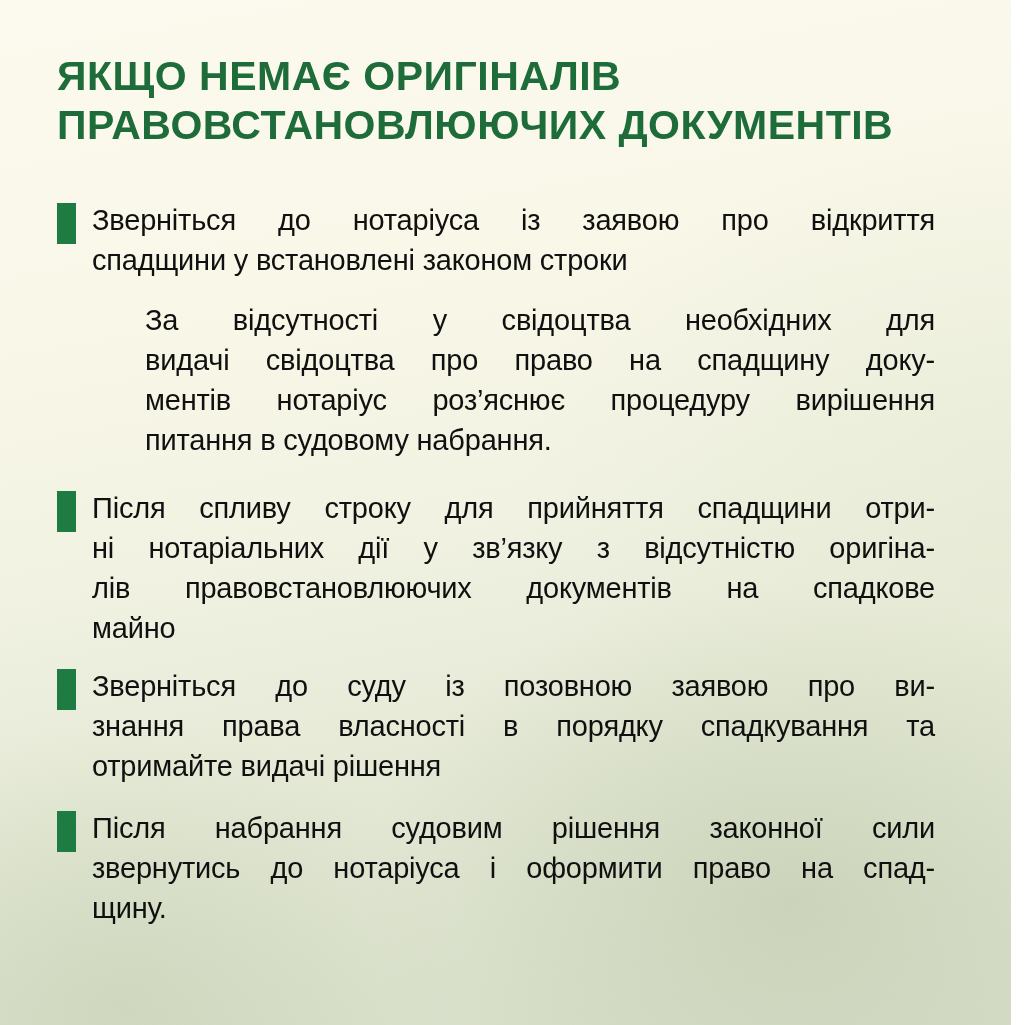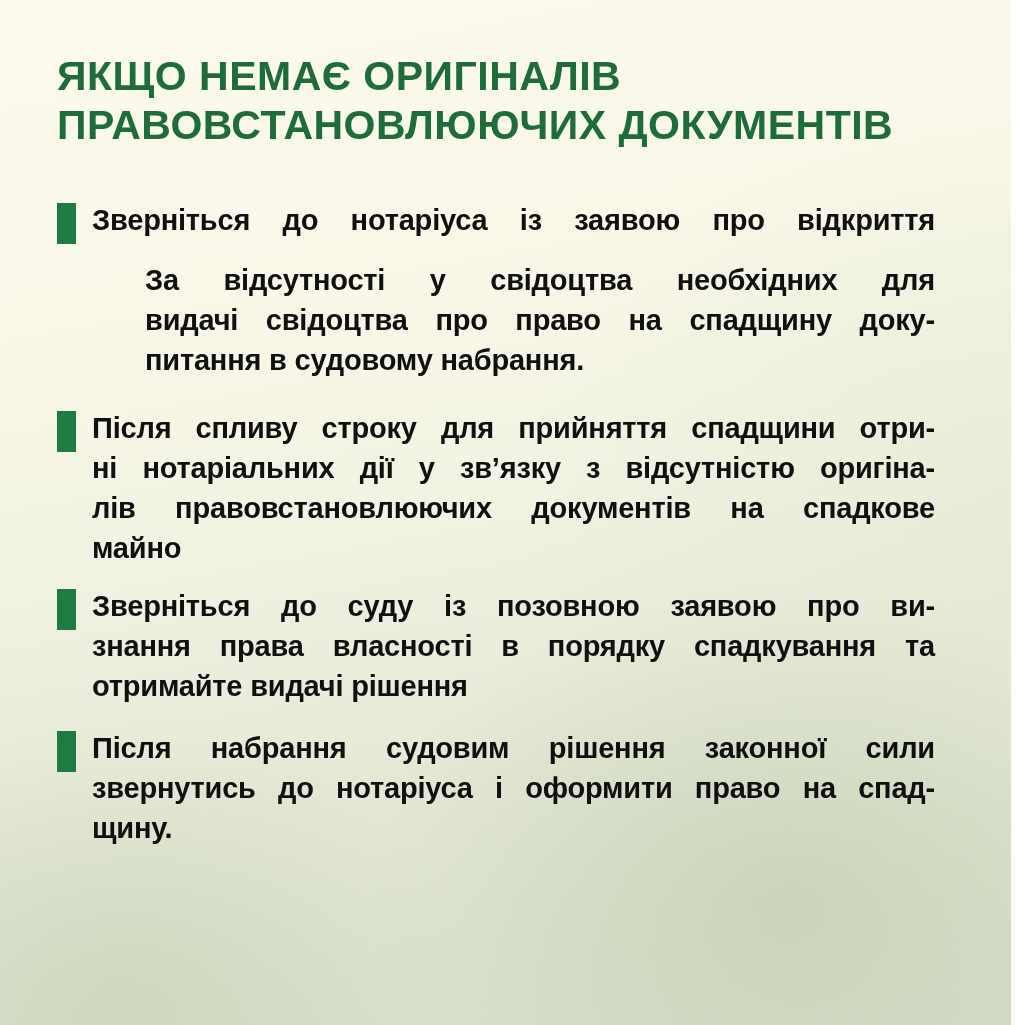--- a/index.html
+++ b/index.html
@@ -19,21 +19,21 @@
     font-weight:bold;font-size:41px;line-height:49px;
     letter-spacing:.5px;color:#1d6c3a;
     text-transform:uppercase;
   }
   .para-stack{
     position:absolute;left:57px;top:200px;width:910px;
     color:#101010;
   }
   .para{
     position:relative;
-    font-weight:bold;font-size:29px;line-height:40px;
+    font-weight:normal;font-size:29px;line-height:40px;
     letter-spacing:-0.2px;
   }
   .para.bullet{padding-left:35px;}
   .para.indent{padding-left:88px;}
   .bar{
     position:absolute;left:0;top:3px;
     width:19px;height:41px;background:#1e7b41;
   }
   .para.bullet .lines{width:843px;}
   .para.indent .lines{width:790px;}
@@ -50,26 +50,28 @@
 <div class="page">
   <div class="title">
     <div>ЯКЩО НЕМАЄ ОРИГІНАЛІВ</div>
     <div>ПРАВОВСТАНОВЛЮЮЧИХ ДОКУМЕНТІВ</div>
   </div>
   <div class="para-stack">
       <div class="para bullet">
         <span class="bar"></span>
         <div class="lines">
           <div class="line">Зверніться до нотаріуса із заявою про відкриття</div>
+          <div class="line last">спадщини у встановлені законом строки</div>
         </div>
       </div>
       <div class="para indent">
         <div class="lines">
           <div class="line">За відсутності у свідоцтва необхідних для</div>
           <div class="line">видачі свідоцтва про право на спадщину доку-</div>
+          <div class="line">ментів нотаріус роз’яснює процедуру вирішення</div>
           <div class="line last">питання в судовому набрання.</div>
         </div>
       </div>
       <div class="para bullet">
         <span class="bar"></span>
         <div class="lines">
           <div class="line">Після спливу строку для прийняття спадщини отри-</div>
           <div class="line">ні нотаріальних дії у зв’язку з відсутністю оригіна-</div>
           <div class="line">лів правовстановлюючих документів на спадкове</div>
           <div class="line last">майно</div>

